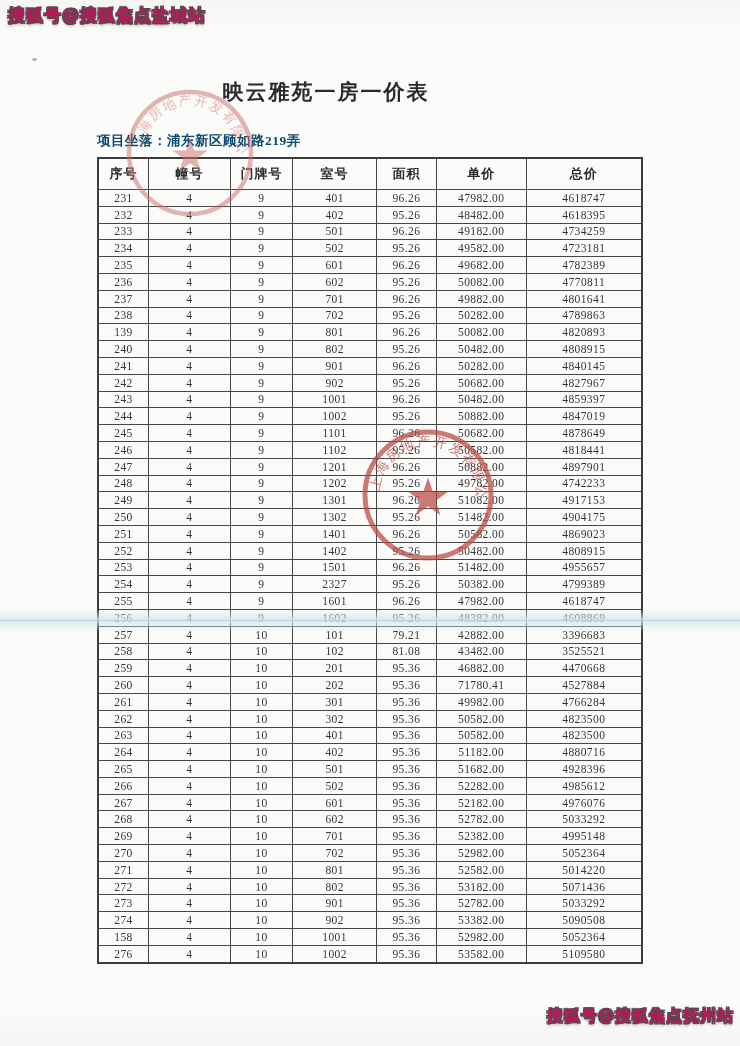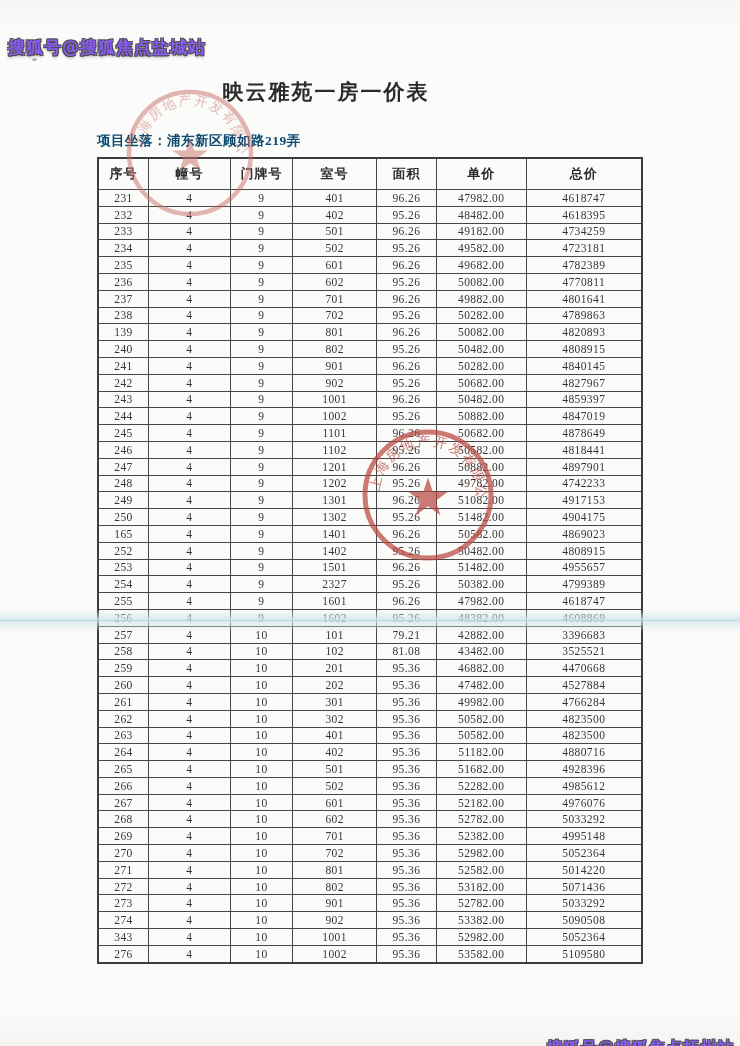--- a/index.html
+++ b/index.html
@@ -5,24 +5,23 @@
   html,body{margin:0;padding:0;}
   body{
     width:740px;height:1046px;position:relative;overflow:hidden;
     background:linear-gradient(180deg,#f6f7f5 0%,#fbfbf9 4%,#fbfbf9 96%,#f4f5f3 100%);
     font-family:"Liberation Serif","DejaVu Serif",serif;
     color:#2f2f2f;
   }
   .watermark{
     position:absolute;
     font-family:"DejaVu Sans","Liberation Sans",sans-serif;
-    font-weight:bold;color:#8b5cf6;letter-spacing:1px;
+    font-weight:bold;color:#be185d;letter-spacing:1px;
     text-shadow:-1px -1px 0 #4c4c4c,1px -1px 0 #4c4c4c,-1px 1px 0 #4c4c4c,
                  1px 1px 0 #4c4c4c,0 2px 3px rgba(40,40,40,.45);
-    margin-top:32px;
   }
   .wm-top{left:8px;top:4px;font-size:17px;}
   .wm-bottom{right:6px;top:1006px;font-size:16px;}
   .doc-title{
     position:absolute;left:0;top:78px;width:652px;text-align:center;
     font-size:21px;font-weight:bold;letter-spacing:2px;color:#2b2b2b;
   }
   .location{
     position:absolute;left:97px;top:132px;
     font-size:13.5px;font-weight:bold;color:#0c4a6e;letter-spacing:.5px;
@@ -264,21 +263,21 @@
       <tr>
         <td>250</td>
         <td>4</td>
         <td>9</td>
         <td>1302</td>
         <td>95.26</td>
         <td>51482.00</td>
         <td>4904175</td>
       </tr>
       <tr>
-        <td>165</td>
+        <td>251</td>
         <td>4</td>
         <td>9</td>
         <td>1401</td>
         <td>96.26</td>
         <td>50582.00</td>
         <td>4869023</td>
       </tr>
       <tr>
         <td>252</td>
         <td>4</td>
@@ -350,21 +349,21 @@
         <td>95.36</td>
         <td>46882.00</td>
         <td>4470668</td>
       </tr>
       <tr>
         <td>260</td>
         <td>4</td>
         <td>10</td>
         <td>202</td>
         <td>95.36</td>
-        <td>47482.00</td>
+        <td>71780.41</td>
         <td>4527884</td>
       </tr>
       <tr>
         <td>261</td>
         <td>4</td>
         <td>10</td>
         <td>301</td>
         <td>95.36</td>
         <td>49982.00</td>
         <td>4766284</td>
@@ -480,21 +479,21 @@
       <tr>
         <td>274</td>
         <td>4</td>
         <td>10</td>
         <td>902</td>
         <td>95.36</td>
         <td>53382.00</td>
         <td>5090508</td>
       </tr>
       <tr>
-        <td>343</td>
+        <td>158</td>
         <td>4</td>
         <td>10</td>
         <td>1001</td>
         <td>95.36</td>
         <td>52982.00</td>
         <td>5052364</td>
       </tr>
       <tr>
         <td>276</td>
         <td>4</td>

